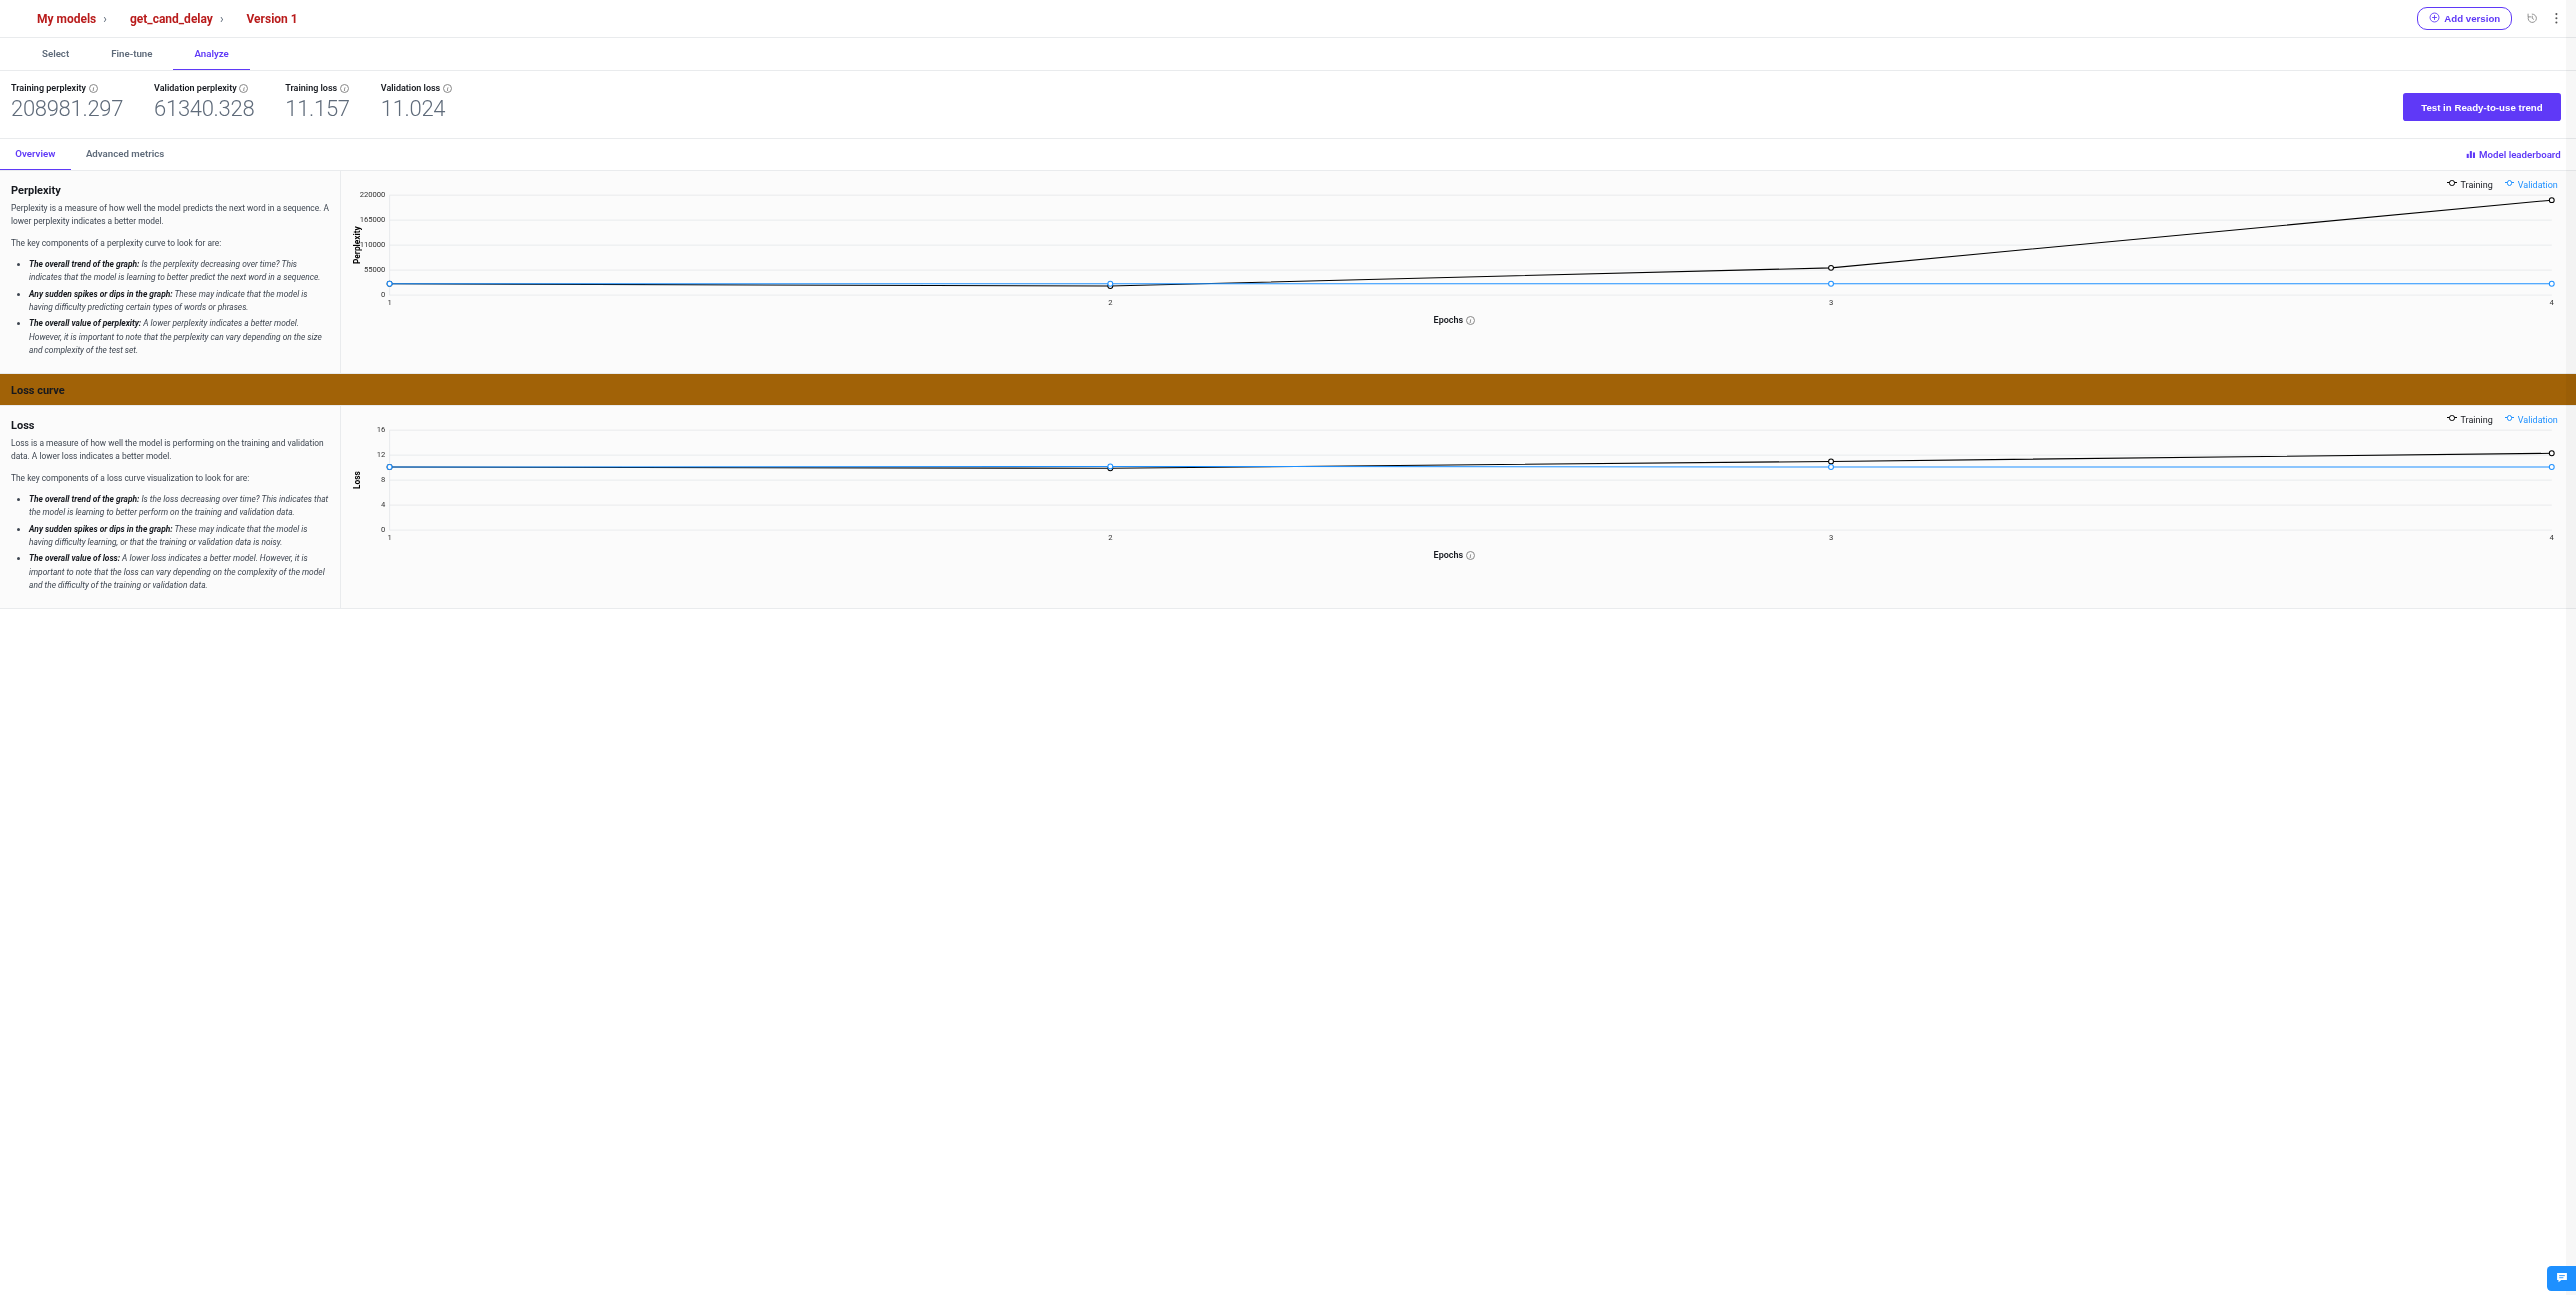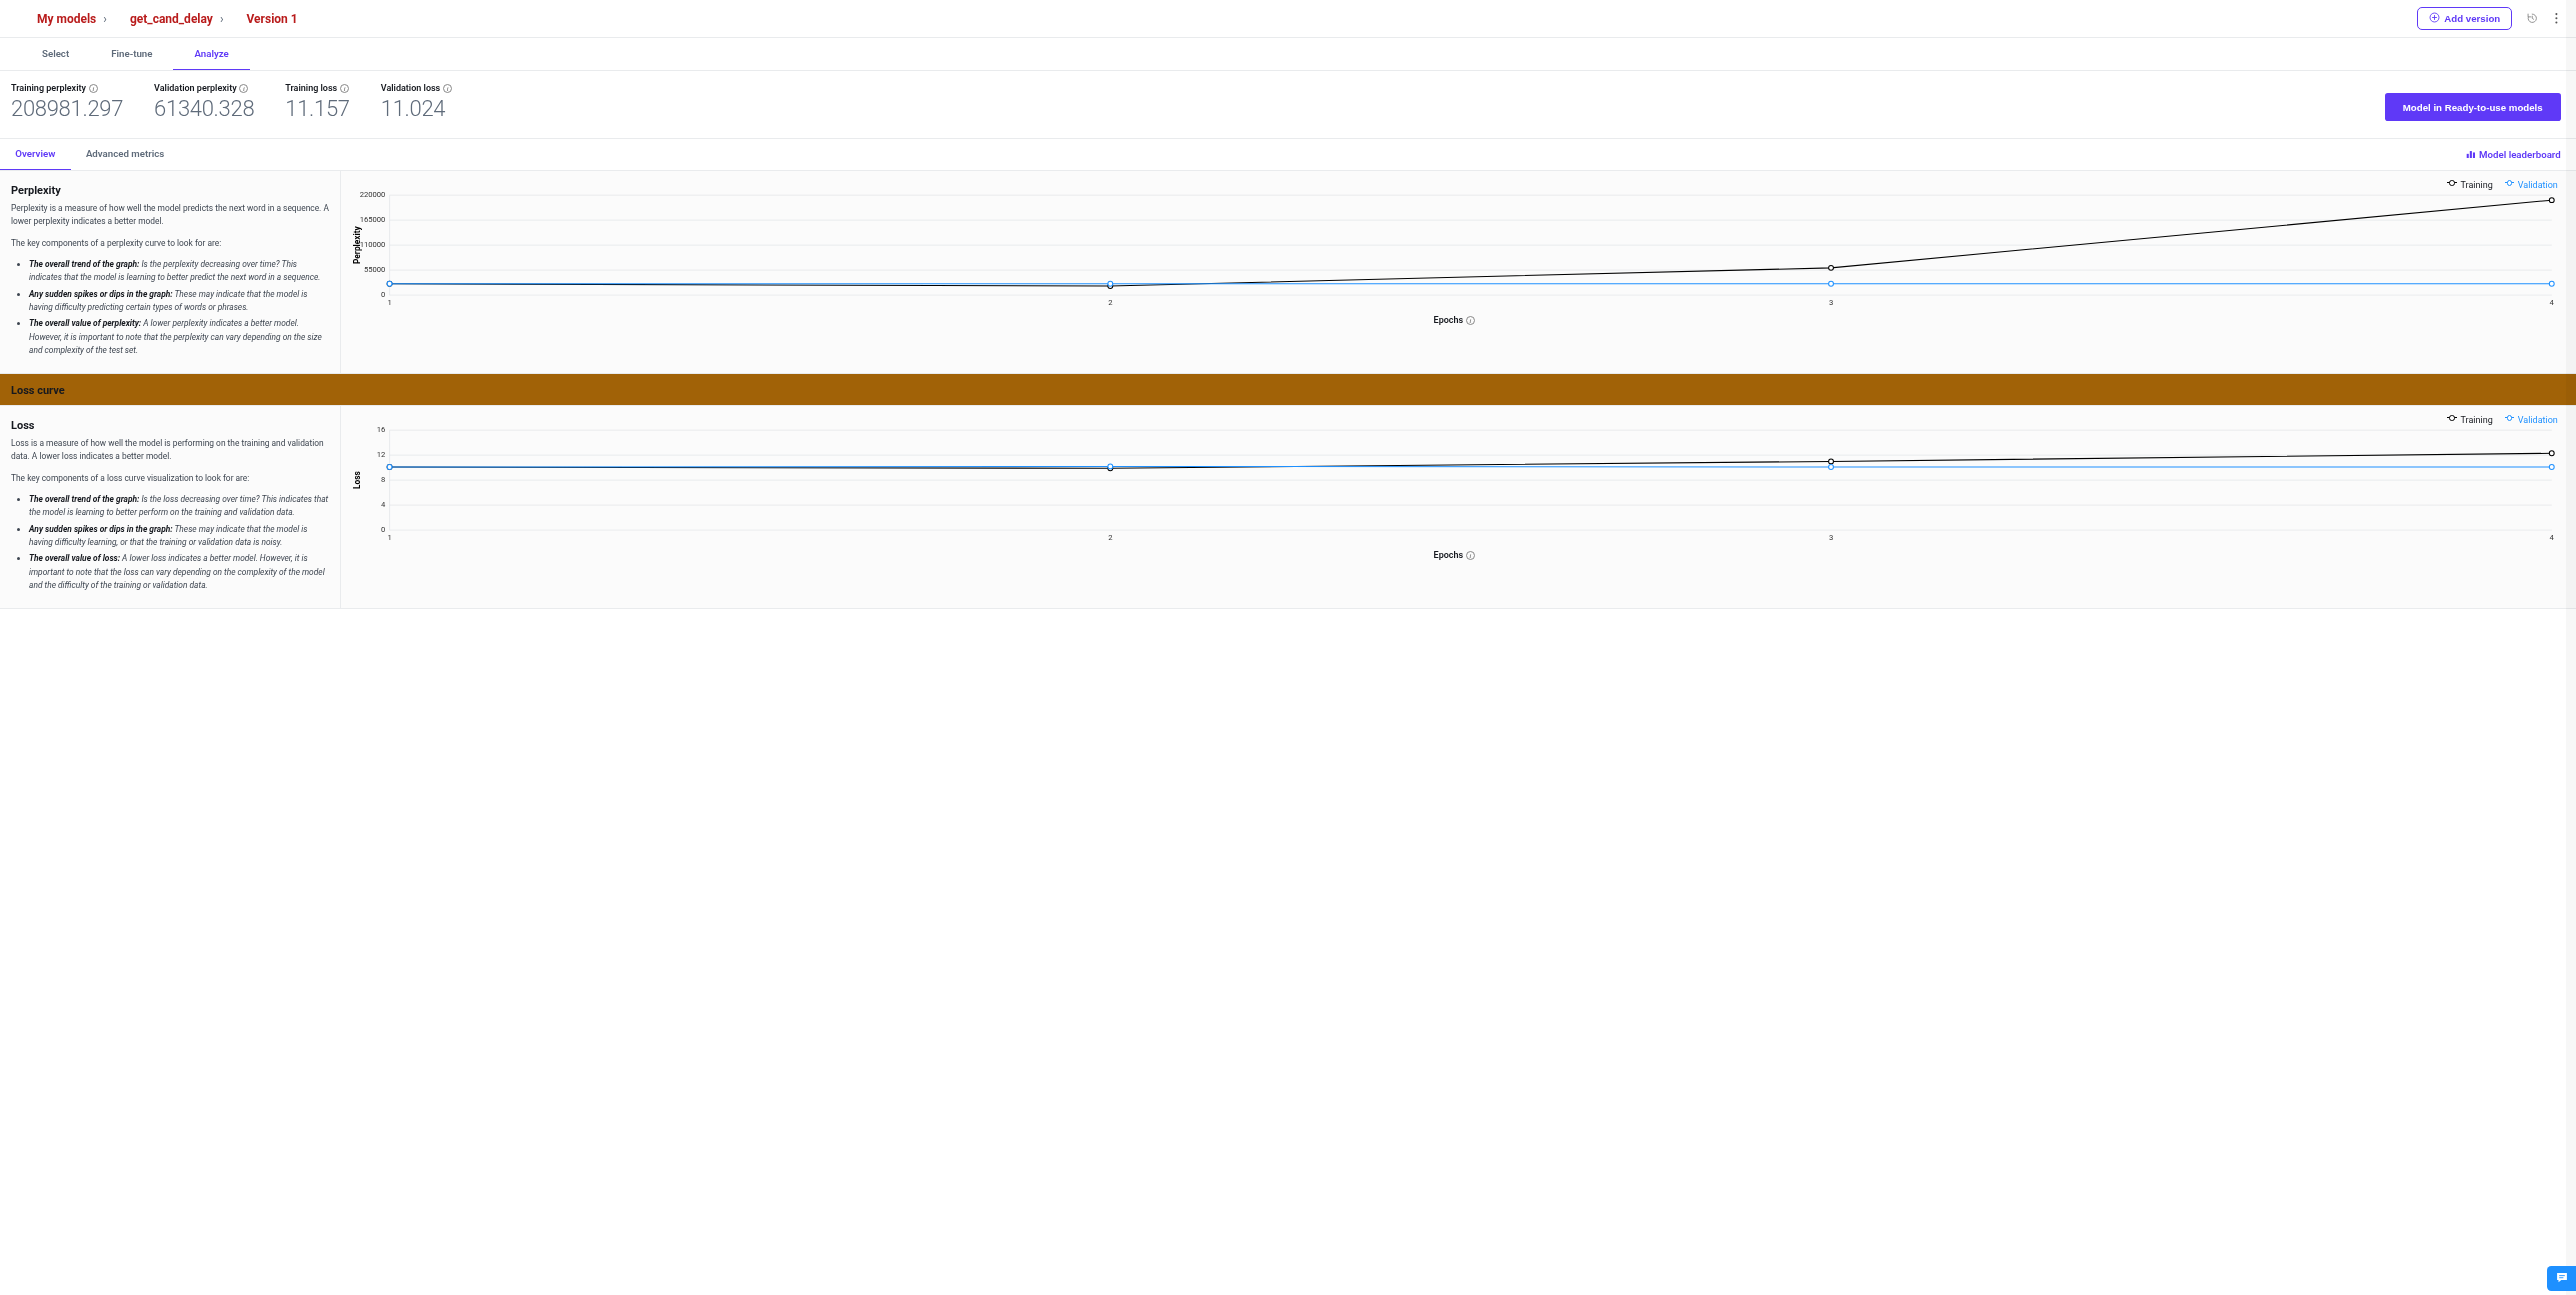--- a/index.html
+++ b/index.html
@@ -4,21 +4,21 @@
 <style>
   * { box-sizing: border-box; margin: 0; padding: 0; }
   body { font-family: -apple-system, BlinkMacSystemFont, "Segoe UI", Roboto, Helvetica, Arial, sans-serif; font-size: 9px; color: #16191f; background: #fff; }
 
   
   .topbar { display: flex; align-items: center; justify-content: space-between; padding: 7px 15.3px 7px 21px; border-bottom: 0.7px solid #e9ebed; }
   .breadcrumb { display: flex; align-items: center; gap: 7px; font-size: 12px; font-weight: 700; }
   .breadcrumb .crumb { color: #b91c1c; cursor: pointer; padding-left: 16px; }
   .breadcrumb .sep { color: #5f6b7a; font-weight: 400; }
   .topbar-actions { display: flex; align-items: center; gap: 11px; }
-  .btn-outlined { display: inline-flex; align-items: center; gap: 4.2px; border: 0.7px solid #5f39f7; color: #5f39f7; background: #fff; border-radius: 5px; padding: 4.2px 11px; font-size: 9.7px; font-weight: 600; cursor: pointer; }
+  .btn-outlined { display: inline-flex; align-items: center; gap: 4.2px; border: 0.7px solid #5f39f7; color: #5f39f7; background: #fff; border-radius: 10px; padding: 4.2px 11px; font-size: 9.7px; font-weight: 600; cursor: pointer; }
   .icon-btn { color: #5f6b7a; cursor: pointer; padding: 2.8px; display: inline-flex; }
 
   
   .maintabs { display: flex; border-bottom: 0.7px solid #e9ebed; padding: 0 21px; }
   .maintab { padding: 9.7px 21px; font-size: 9.7px; font-weight: 600; color: #5f6b7a; cursor: pointer; border-bottom: 1.4px solid transparent; }
   .maintab.active { color: #5f39f7; border-bottom-color: #5f39f7; }
 
   
   .status-panel { padding: 12.5px 15.3px 16.7px 11px; border-bottom: 0.7px solid #e9ebed; }
   .status-title { font-size: 12.5px; font-weight: 700; margin-bottom: 9.7px; }
@@ -136,21 +136,21 @@
         <div class="metric-value">11.157</div>
       </div>
       <div>
         <div class="metric-label">
             <span>Validation loss</span>
             <span class="info-icon">i</span>
           </div>
         <div class="metric-value">11.024</div>
       </div>
     </div>
-    <button class="btn-primary">Model in Ready-to-use models</button>
+    <button class="btn-primary">Test in Ready-to-use trend</button>
   </div>
 </div>
 
 <div class="subtabs-row">
   <div class="subtabs">
     <div class="subtab active">Overview</div>
     <div class="subtab">Advanced metrics</div>
   </div>
   <div class="leaderboard-link">
     <span><svg width="9.7" height="9.7" viewBox="0 0 14 14">

